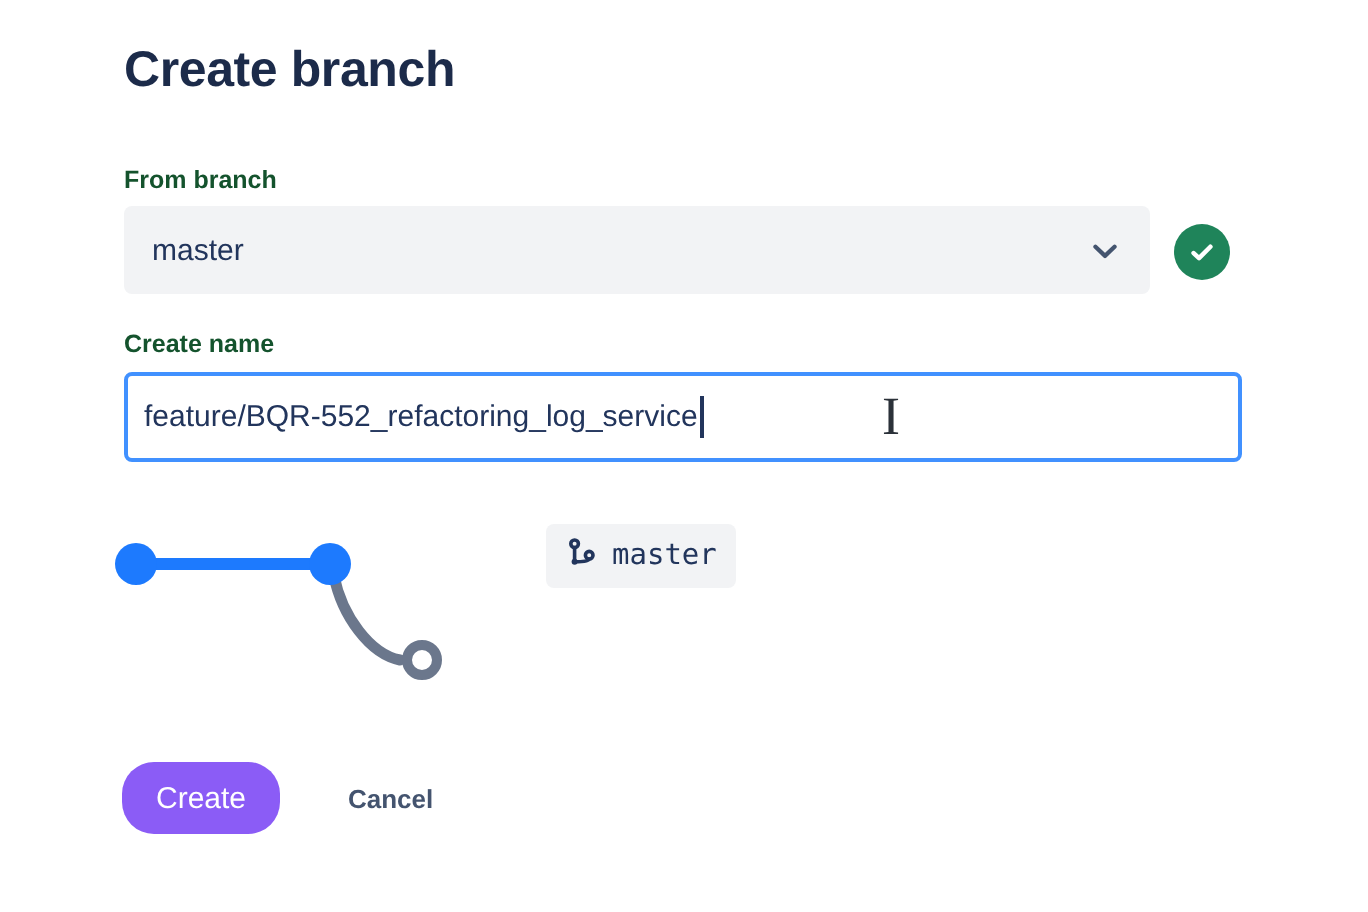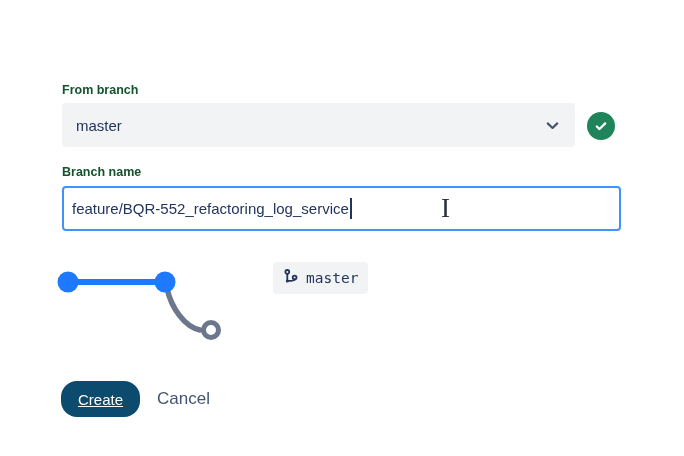--- a/index.html
+++ b/index.html
@@ -129,72 +129,72 @@
     color: #22355C;
     white-space: pre;
   }
 
   .create-button {
     position: absolute;
     left: 61px;
     top: 381px;
     height: 36px;
     padding: 0 17px;
-    background: #0c4a6e;
+    background: #8b5cf6;
     color: #ffffff;
     font-family: "Liberation Sans", sans-serif;
     font-size: 15px;
     font-weight: 500;
     border: none;
     border-radius: 16px;
     display: inline-flex;
     align-items: center;
     cursor: pointer;
-    text-decoration: underline;
   }
   .cancel-button {
     position: absolute;
-    left: 157px;
+    left: 174px;
     top: 381px;
     height: 36px;
     display: inline-flex;
     align-items: center;
-    font-size: 17px;
-    font-weight: 400;
+    font-size: 13px;
+    font-weight: 700;
     color: #44546F;
     background: transparent;
     border: none;
     cursor: pointer;
     font-family: "Liberation Sans", sans-serif;
   }
 </style>
 </head>
 <body>
 
 <div class="screen">
 
+  <h1 class="page-title">Create branch</h1>
 
   <div class="field-label label-from">From branch</div>
 
   <div class="select-control">
     <span class="select-value">master</span>
     <span class="chevron">
       <svg width="17" height="17" viewBox="0 0 16 16">
         <path d="M3.5 6l4.5 4.3L12.5 6" fill="none" stroke="#44546F" stroke-width="2" stroke-linecap="round" stroke-linejoin="round"></path>
       </svg>
     </span>
   </div>
 
   <div class="valid-badge">
     <svg width="14" height="14" viewBox="0 0 16 16">
       <path d="M3.2 8.6l3.1 2.9L12.8 5" fill="none" stroke="#ffffff" stroke-width="2.6" stroke-linecap="round" stroke-linejoin="round"></path>
     </svg>
   </div>
 
-  <div class="field-label label-name">Branch name</div>
+  <div class="field-label label-name">Create name</div>
 
   <div class="text-input" role="textbox" aria-label="Branch name">
     <span class="value">feature/BQR-552_refactoring_log_service</span>
     <span class="caret"></span>
   </div>
 
   <div class="ibeam-cursor">I</div>
 
   <svg class="branch-graph" width="190" height="95" viewBox="0 0 190 95">
     <path d="M117 30 C121 50 135 69 150 72" fill="none" stroke="#6B778C" stroke-width="5.5" stroke-linecap="round"></path>

